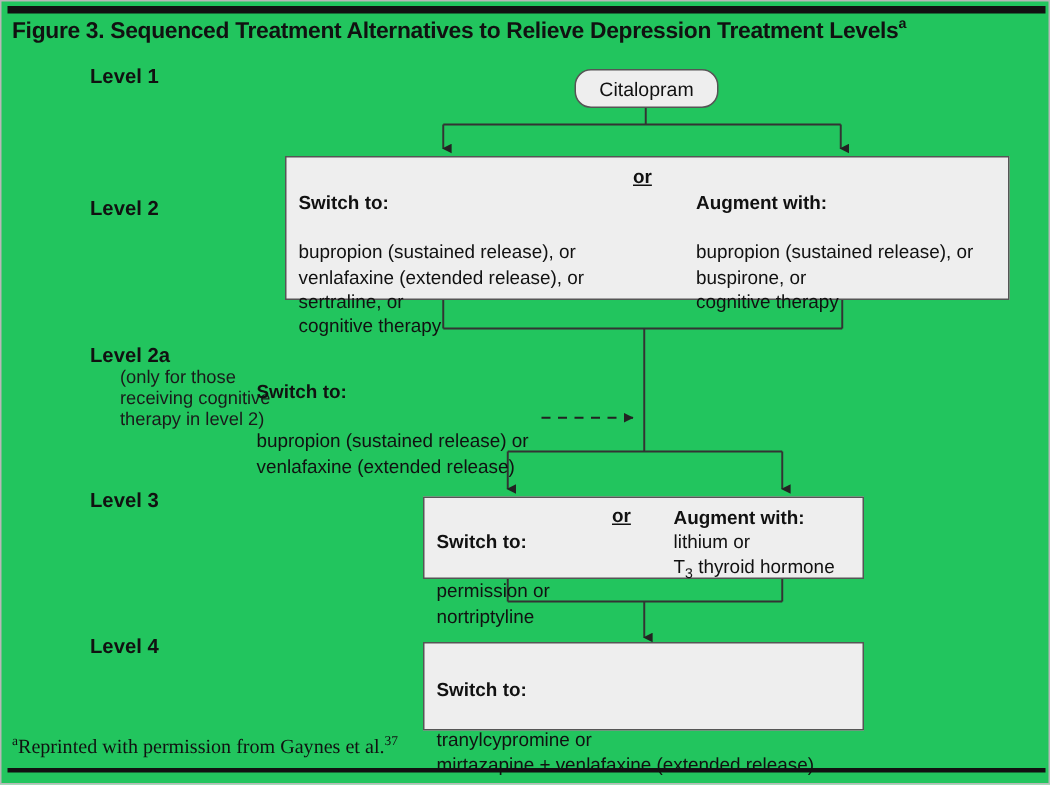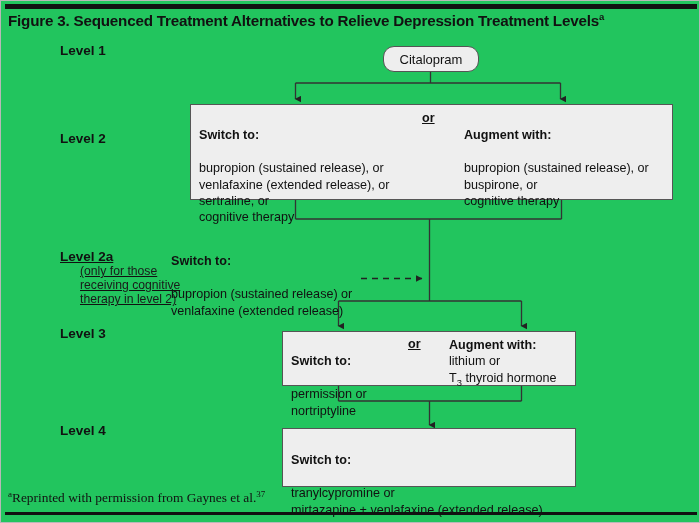--- a/index.html
+++ b/index.html
@@ -140,21 +140,21 @@
 
   <div class="rule-top"></div>
 
   <div class="figure-title">
     <span>Figure 3. Sequenced Treatment Alternatives to Relieve Depression Treatment Levels</span><sup>a</sup>
   </div>
 
   <div class="level-label" style="left:40px; top:42px;">Level 1</div>
   <div class="level-label" style="left:40px; top:106px;margin-top:24px;">Level 2</div>
 
-  <div class="level-label" style="left:40px; top:248px;text-decoration:underline;">
+  <div class="level-label" style="left:40px; top:228px;">
     <span>Level 2a</span>
     <span class="sub-note">(only for those receiving cognitive therapy in level 2)</span>
   </div>
 
   <div class="level-label" style="left:40px; top:325px;">Level 3</div>
   <div class="level-label" style="left:40px; top:422px;">Level 4</div>
 
   <svg class="connector-layer" viewBox="0 0 700 523">
     <defs>
       <marker id="arrowhead" markerWidth="7" markerHeight="7" refX="3.2" refY="5.6" orient="auto" markerUnits="userSpaceOnUse">

